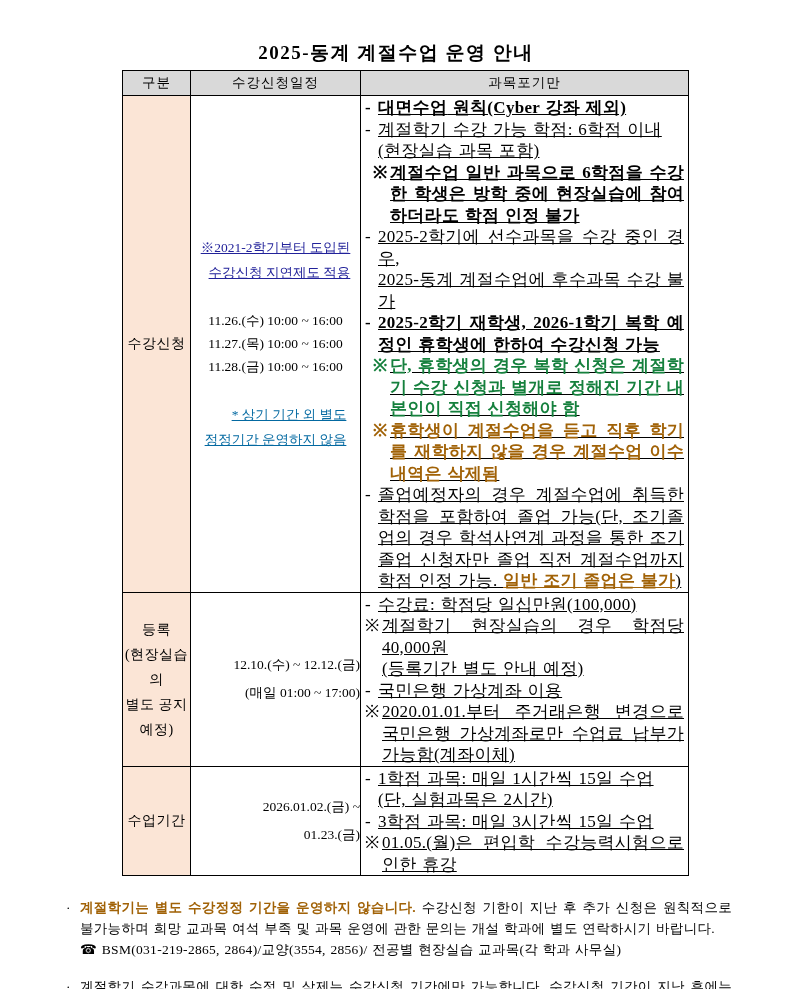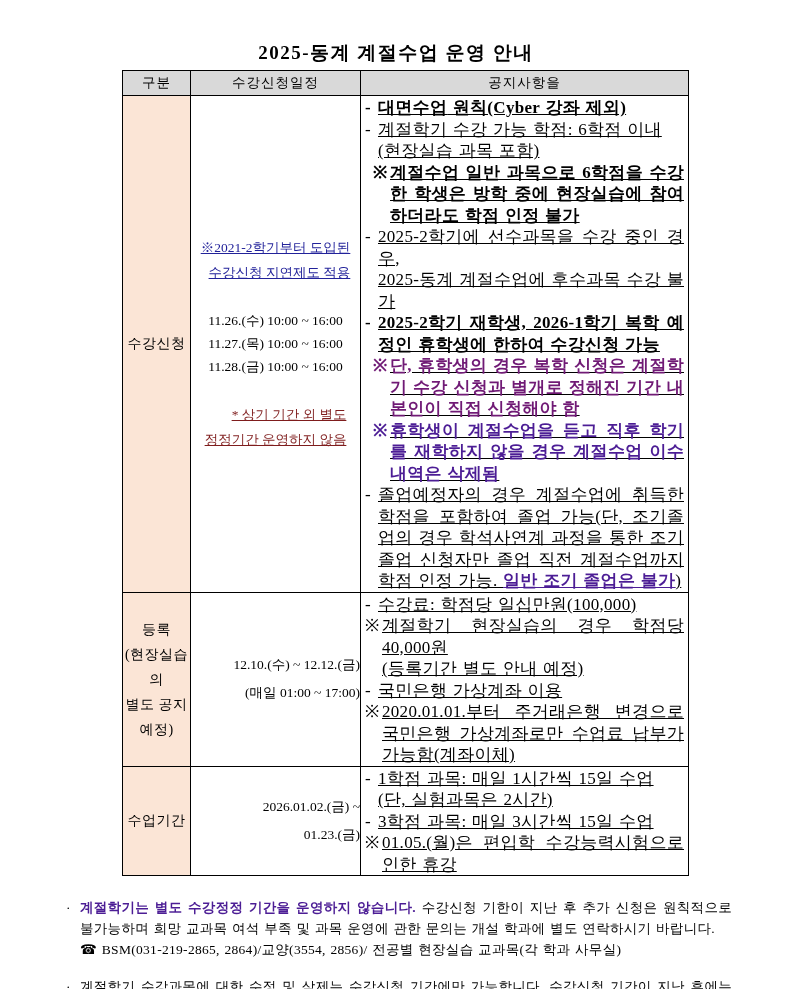--- a/index.html
+++ b/index.html
@@ -25,37 +25,37 @@
     background:#fbe5d6;text-align:center;vertical-align:middle;
     font-size:14px;line-height:25px;white-space:pre-line;letter-spacing:0.5px;
   }
   td.sched{text-align:right;vertical-align:middle;font-size:13.5px;padding:0;}
   .sched-stack{
     display:flex;flex-direction:column;justify-content:center;align-items:center;
     gap:24px;height:389px;
   }
   .delay-notice{color:#22229a;text-decoration:underline;white-space:pre-line;line-height:25px;}
   .date-list{white-space:pre-line;line-height:23px;}
-  .no-correction{color:#7f1d1d;text-decoration:underline;white-space:pre-line;line-height:25px;}
+  .no-correction{color:#0369a1;text-decoration:underline;white-space:pre-line;line-height:25px;}
   .sched-two{white-space:pre-line;line-height:28px;}
   td.req{
     vertical-align:top;font-size:17px;line-height:21.5px;
     padding:1px 4px 0 4px;text-align:justify;
     letter-spacing:0.3px;word-spacing:1px;text-decoration:underline;
   }
   .req-item{padding-left:13px;text-indent:-13px;}
   .req-item.star{padding-left:17px;text-indent:-17px;}
   .req-item.sub{margin-left:8px;}
   .mk{display:inline-block;text-indent:0;width:13px;}
   .req-item.star .mk{width:17px;}
   .content{white-space:pre-line;}
   .bold{font-weight:bold;}
   .u{text-decoration:underline;}
-  .blue{color:#701a75;}
-  .red{color:#4c1d95;}
+  .blue{color:#15803d;}
+  .red{color:#a16207;}
   .notes{
     margin:21px 60px 0 66px;font-size:13.5px;line-height:21px;
     letter-spacing:0.3px;word-spacing:1px;
   }
   .notes-heading{padding-left:10px;}
   .note{padding-left:14px;text-indent:-14px;text-align:justify;margin-top:16px;}
   .note .bullet{display:inline-block;width:14px;text-indent:0;}
   .phone-line{padding-left:14px;}
 </style>
 </head>
@@ -66,21 +66,21 @@
 <table class="main">
   <colgroup>
     <col style="width:68px">
       <col style="width:170px">
       <col style="width:328px">
   </colgroup>
   <thead>
     <tr>
       <th>구분</th>
       <th>수강신청일정</th>
-      <th>공지사항을</th>
+      <th>과목포기만</th>
     </tr>
   </thead>
   <tbody>
     <tr style="height:389px;">
       <td class="label">수강신청</td>
       <td class="sched">
         <div class="sched-stack">
           <div class="delay-notice">※2021-2학기부터 도입된
 수강신청 지연제도 적용</div>
           <div class="date-list">11.26.(수) 10:00 ~ 16:00

